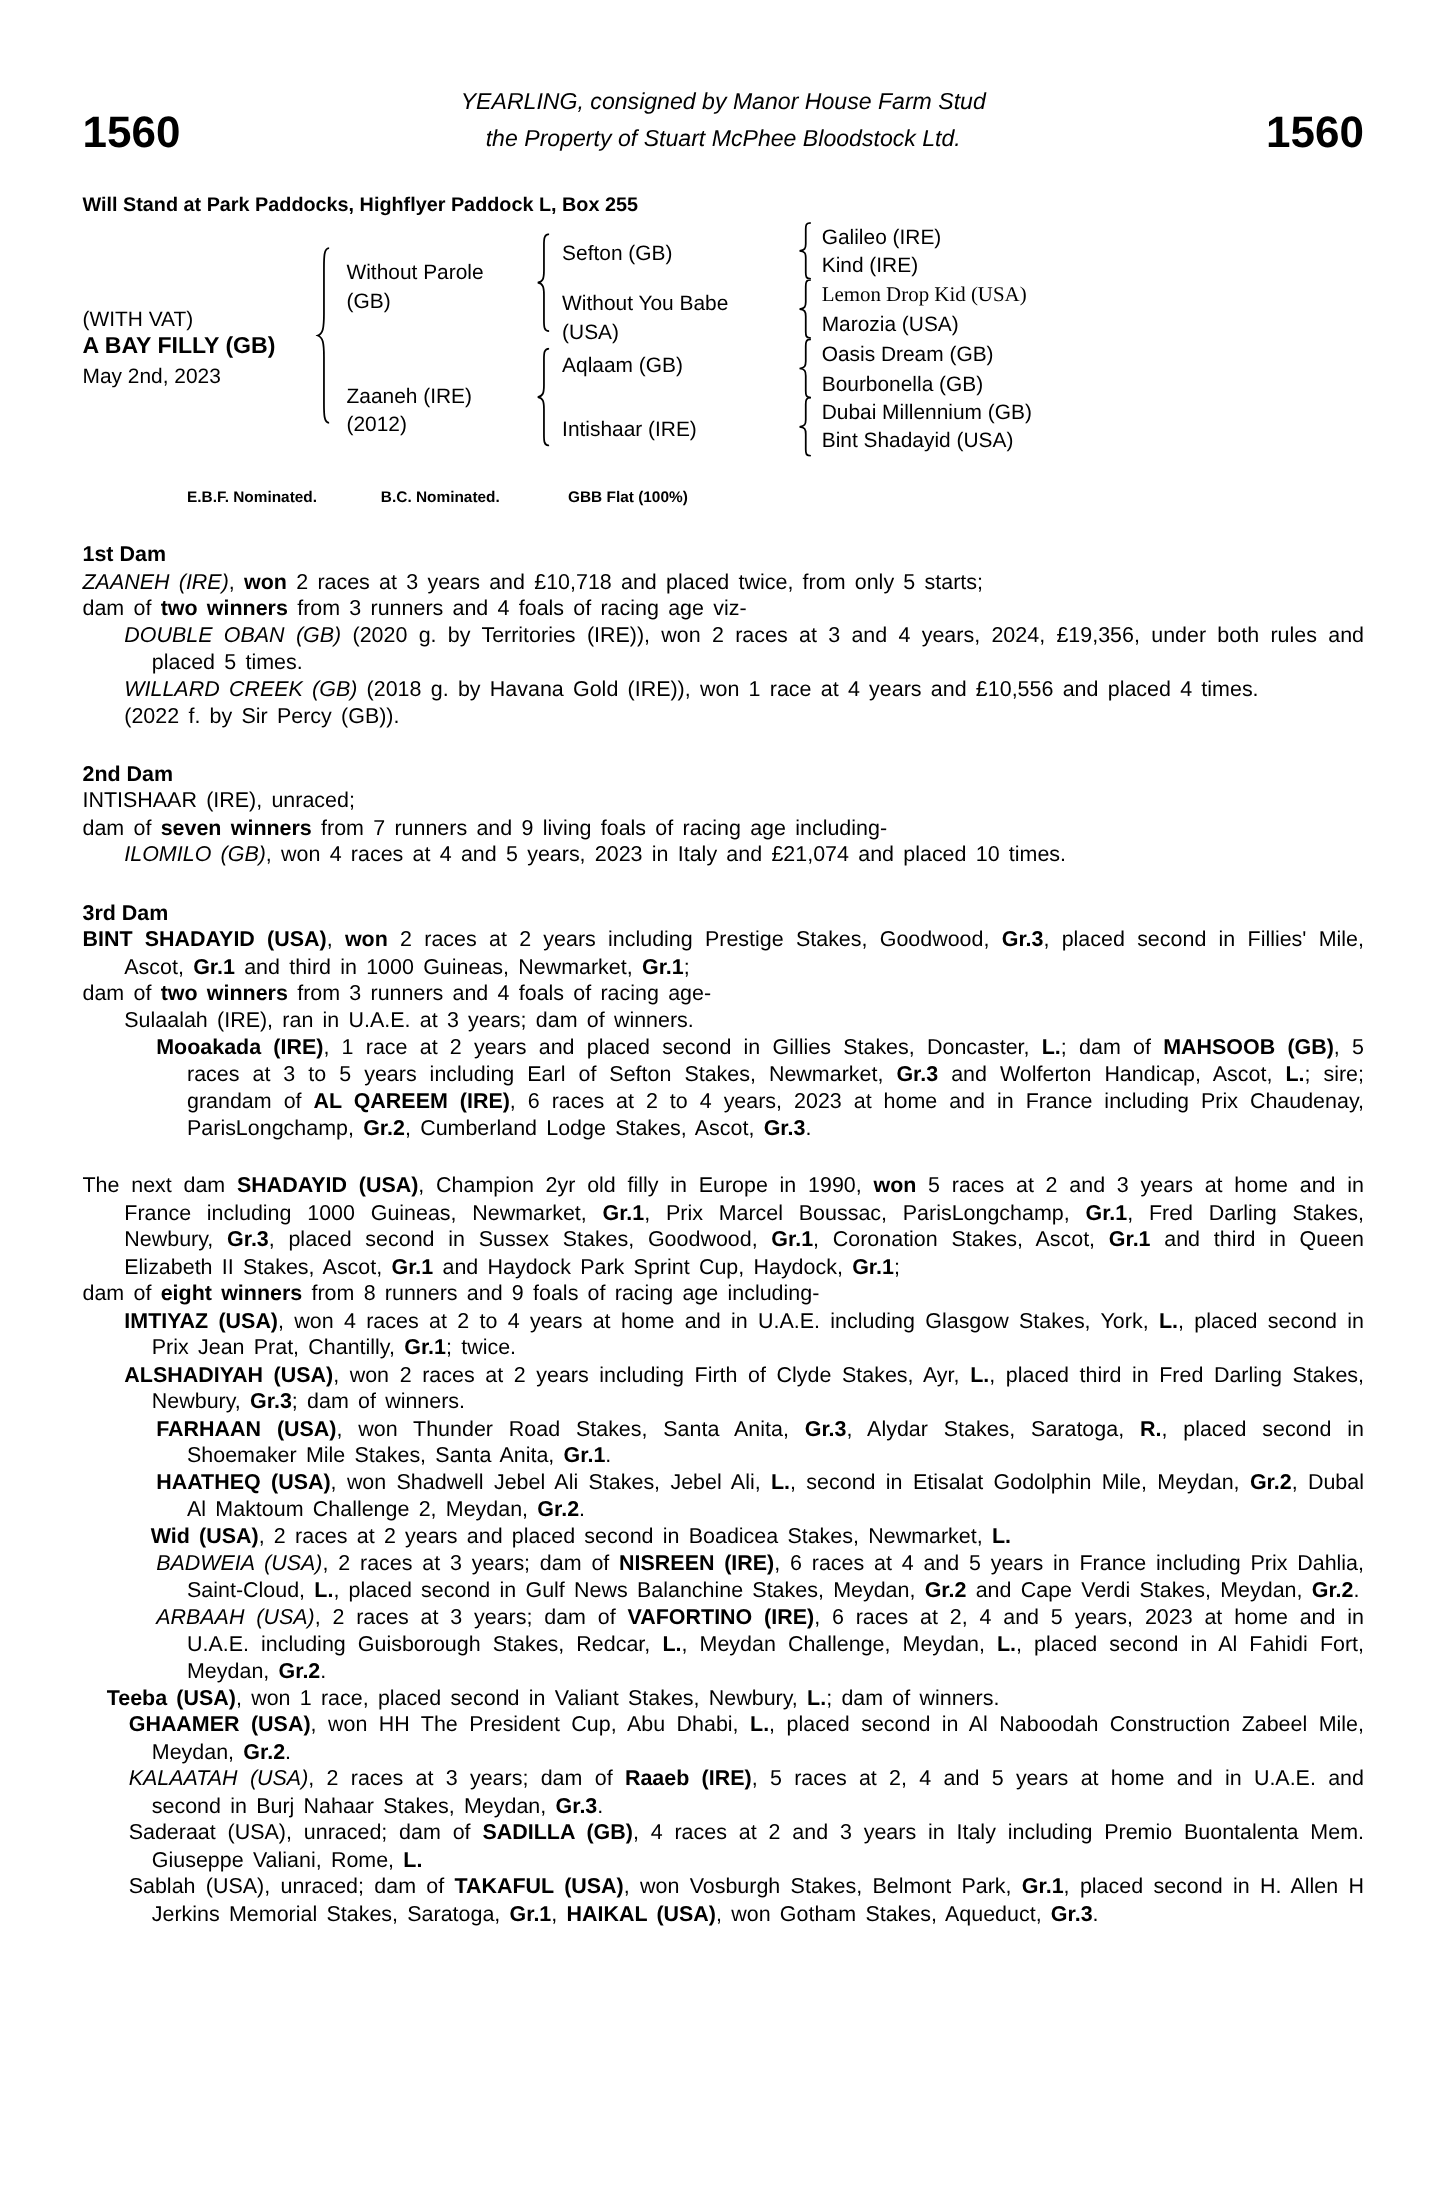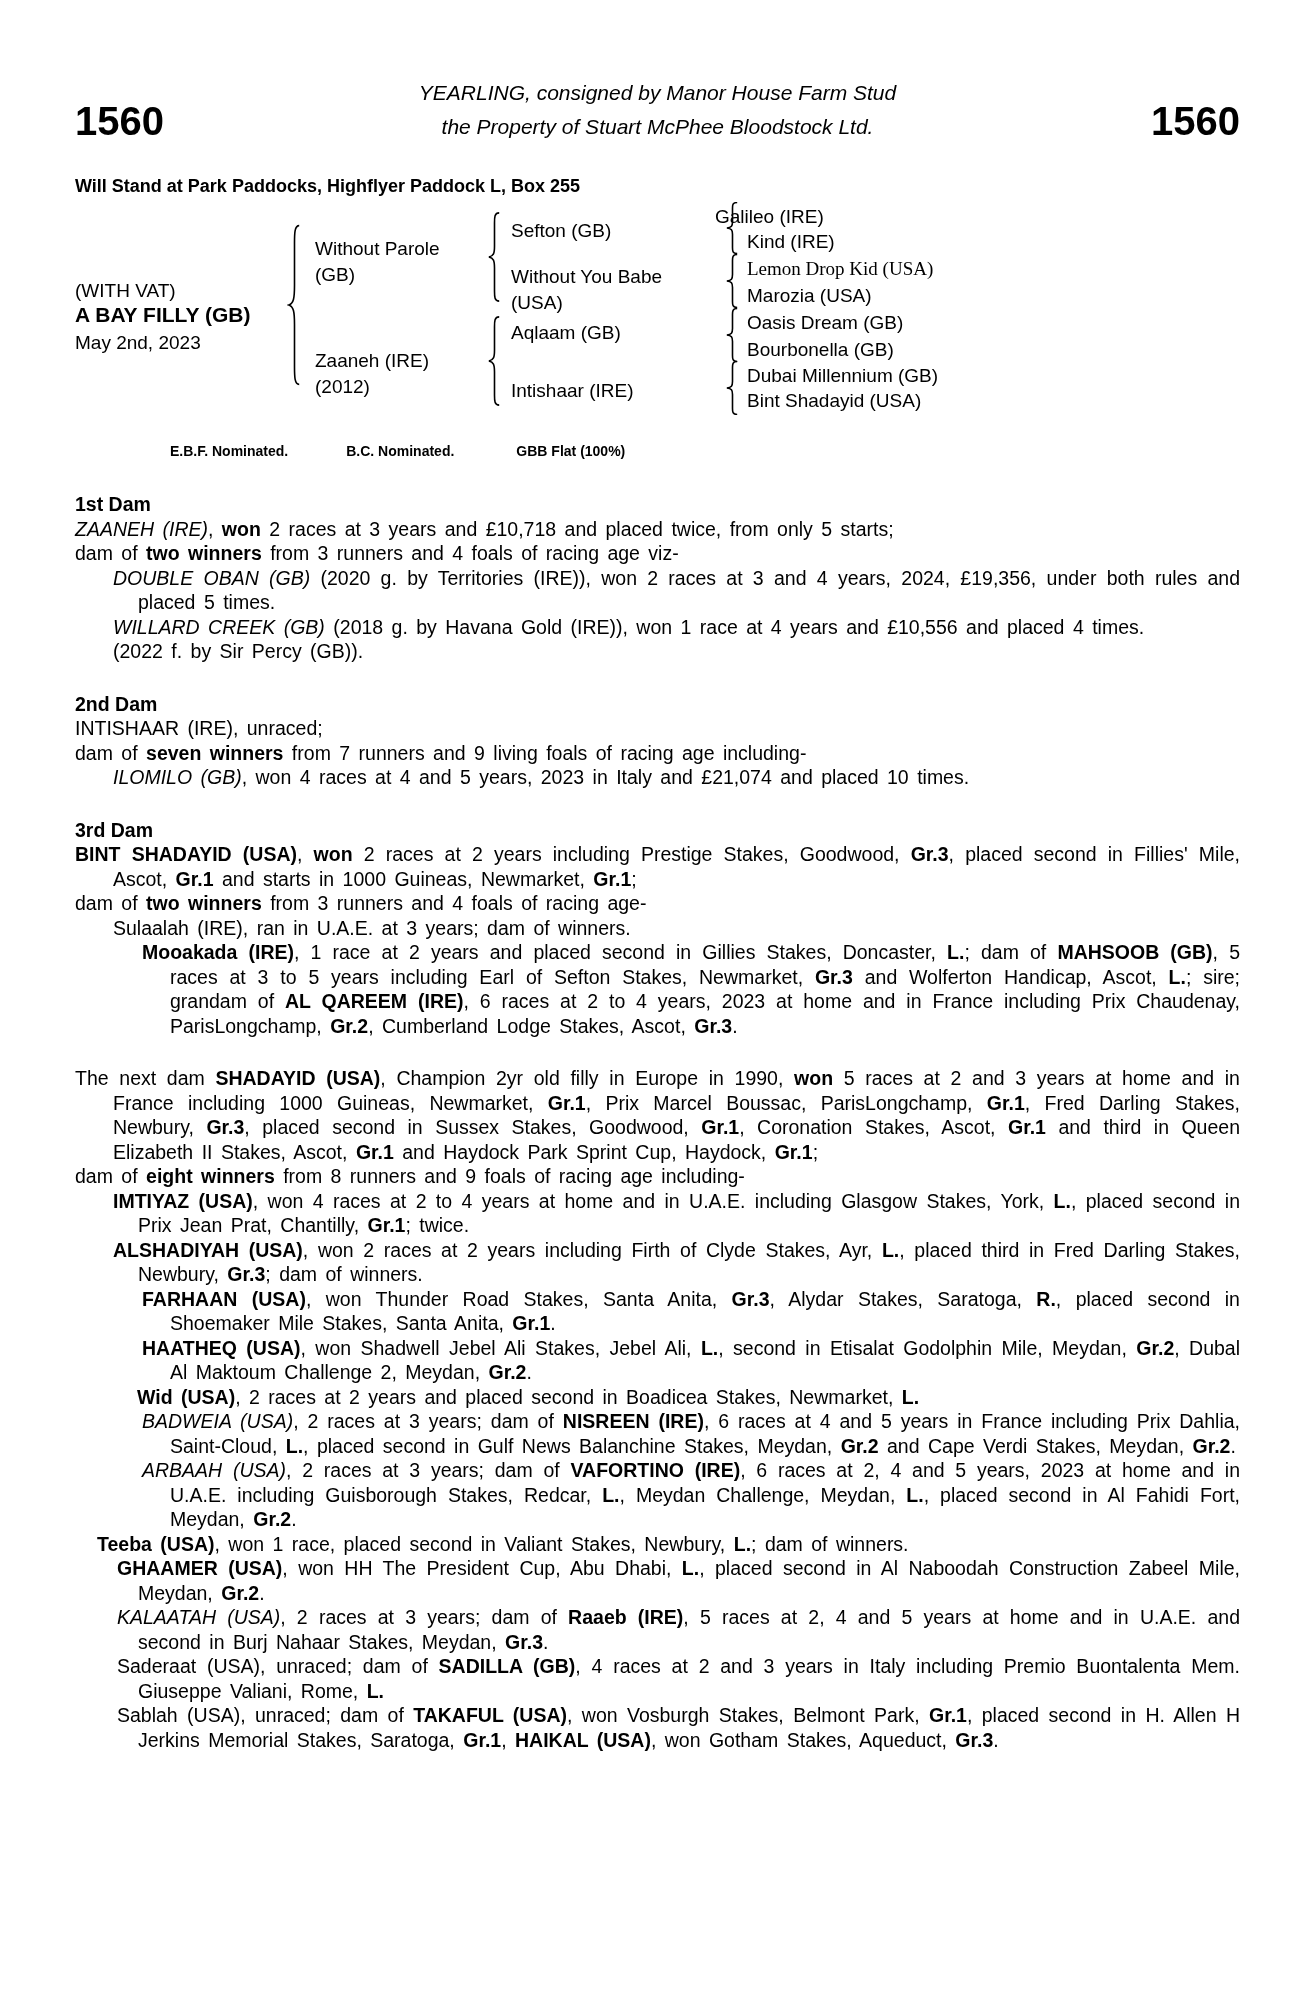--- a/index.html
+++ b/index.html
@@ -121,21 +121,21 @@
       <svg viewBox="0 0 16 100" preserveAspectRatio="none">
           <path d="M13 1 C8 1 8 6 8 12 L8 38 C8 46 7 49 2 50 C7 51 8 54 8 62 L8 88 C8 94 8 99 13 99" fill="none" stroke="#000" stroke-width="1.6" vector-effect="non-scaling-stroke"></path>
         </svg>
     </span>
     <span class="brace brace-gg3">
       <svg viewBox="0 0 16 100" preserveAspectRatio="none">
           <path d="M13 1 C8 1 8 6 8 12 L8 38 C8 46 7 49 2 50 C7 51 8 54 8 62 L8 88 C8 94 8 99 13 99" fill="none" stroke="#000" stroke-width="1.6" vector-effect="non-scaling-stroke"></path>
         </svg>
     </span>
 
-    <span class="ped-entry" style="left:640px;top:5px;">Galileo (IRE)</span>
+    <span class="ped-entry" style="left:672px;top:5px;">Galileo (IRE)</span>
     <span class="ped-entry" style="left:672px;top:30px;">Kind (IRE)</span>
     <span class="ped-entry" style="left:672px;top:57px;font-family:Liberation Serif, serif;">Lemon Drop Kid (USA)</span>
     <span class="ped-entry" style="left:672px;top:84px;">Marozia (USA)</span>
     <span class="ped-entry" style="left:672px;top:111px;">Oasis Dream (GB)</span>
     <span class="ped-entry" style="left:672px;top:138px;">Bourbonella (GB)</span>
     <span class="ped-entry" style="left:672px;top:164px;">Dubai Millennium (GB)</span>
     <span class="ped-entry" style="left:672px;top:189px;">Bint Shadayid (USA)</span>
   </div>
 
   <div class="noms">
@@ -155,21 +155,21 @@
 
   <section>
     <h3 class="damhead">2nd Dam</h3>
     <p><span>INTISHAAR (IRE), unraced;</span></p>
     <p><span>dam of </span><span class="b">seven winners</span><span> from 7 runners and 9 living foals of racing age including-</span></p>
     <p class="i1"><span class="i">ILOMILO (GB)</span><span>, won 4 races at 4 and 5 years, 2023 in Italy and £21,074 and placed 10 times.</span></p>
   </section>
 
   <section>
     <h3 class="damhead">3rd Dam</h3>
-    <p class="i1h"><span class="b">BINT SHADAYID (USA)</span><span>, </span><span class="b">won</span><span> 2 races at 2 years including Prestige Stakes, Goodwood, </span><span class="b">Gr.3</span><span>, placed second in Fillies' Mile, Ascot, </span><span class="b">Gr.1</span><span> and starts in 1000 Guineas, Newmarket, </span><span class="b">Gr.1</span><span>;</span></p>
+    <p class="i1h"><span class="b">BINT SHADAYID (USA)</span><span>, </span><span class="b">won</span><span> 2 races at 2 years including Prestige Stakes, Goodwood, </span><span class="b">Gr.3</span><span>, placed second in Fillies' Mile, Ascot, </span><span class="b">Gr.1</span><span> and third in 1000 Guineas, Newmarket, </span><span class="b">Gr.1</span><span>;</span></p>
     <p><span>dam of </span><span class="b">two winners</span><span> from 3 runners and 4 foals of racing age-</span></p>
     <p class="i1"><span>Sulaalah (IRE), ran in U.A.E. at 3 years; dam of winners.</span></p>
     <p class="i2"><span class="b">Mooakada (IRE)</span><span>, 1 race at 2 years and placed second in Gillies Stakes, Doncaster, </span><span class="b">L.</span><span>; dam of </span><span class="b">MAHSOOB (GB)</span><span>, 5 races at 3 to 5 years including Earl of Sefton Stakes, Newmarket, </span><span class="b">Gr.3</span><span> and Wolferton Handicap, Ascot, </span><span class="b">L.</span><span>; sire; grandam of </span><span class="b">AL QAREEM (IRE)</span><span>, 6 races at 2 to 4 years, 2023 at home and in France including Prix Chaudenay, ParisLongchamp, </span><span class="b">Gr.2</span><span>, Cumberland Lodge Stakes, Ascot, </span><span class="b">Gr.3</span><span>.</span></p>
   </section>
 
   <section>
     <p class="i1h"><span>The next dam </span><span class="b">SHADAYID (USA)</span><span>, Champion 2yr old filly in Europe in 1990, </span><span class="b">won</span><span> 5 races at 2 and 3 years at home and in France including 1000 Guineas, Newmarket, </span><span class="b">Gr.1</span><span>, Prix Marcel Boussac, ParisLongchamp, </span><span class="b">Gr.1</span><span>, Fred Darling Stakes, Newbury, </span><span class="b">Gr.3</span><span>, placed second in Sussex Stakes, Goodwood, </span><span class="b">Gr.1</span><span>, Coronation Stakes, Ascot, </span><span class="b">Gr.1</span><span> and third in Queen Elizabeth II Stakes, Ascot, </span><span class="b">Gr.1</span><span> and Haydock Park Sprint Cup, Haydock, </span><span class="b">Gr.1</span><span>;</span></p>
     <p><span>dam of </span><span class="b">eight winners</span><span> from 8 runners and 9 foals of racing age including-</span></p>
     <p class="i1"><span class="b">IMTIYAZ (USA)</span><span>, won 4 races at 2 to 4 years at home and in U.A.E. including Glasgow Stakes, York, </span><span class="b">L.</span><span>, placed second in Prix Jean Prat, Chantilly, </span><span class="b">Gr.1</span><span>; twice.</span></p>
     <p class="i1"><span class="b">ALSHADIYAH (USA)</span><span>, won 2 races at 2 years including Firth of Clyde Stakes, Ayr, </span><span class="b">L.</span><span>, placed third in Fred Darling Stakes, Newbury, </span><span class="b">Gr.3</span><span>; dam of winners.</span></p>

